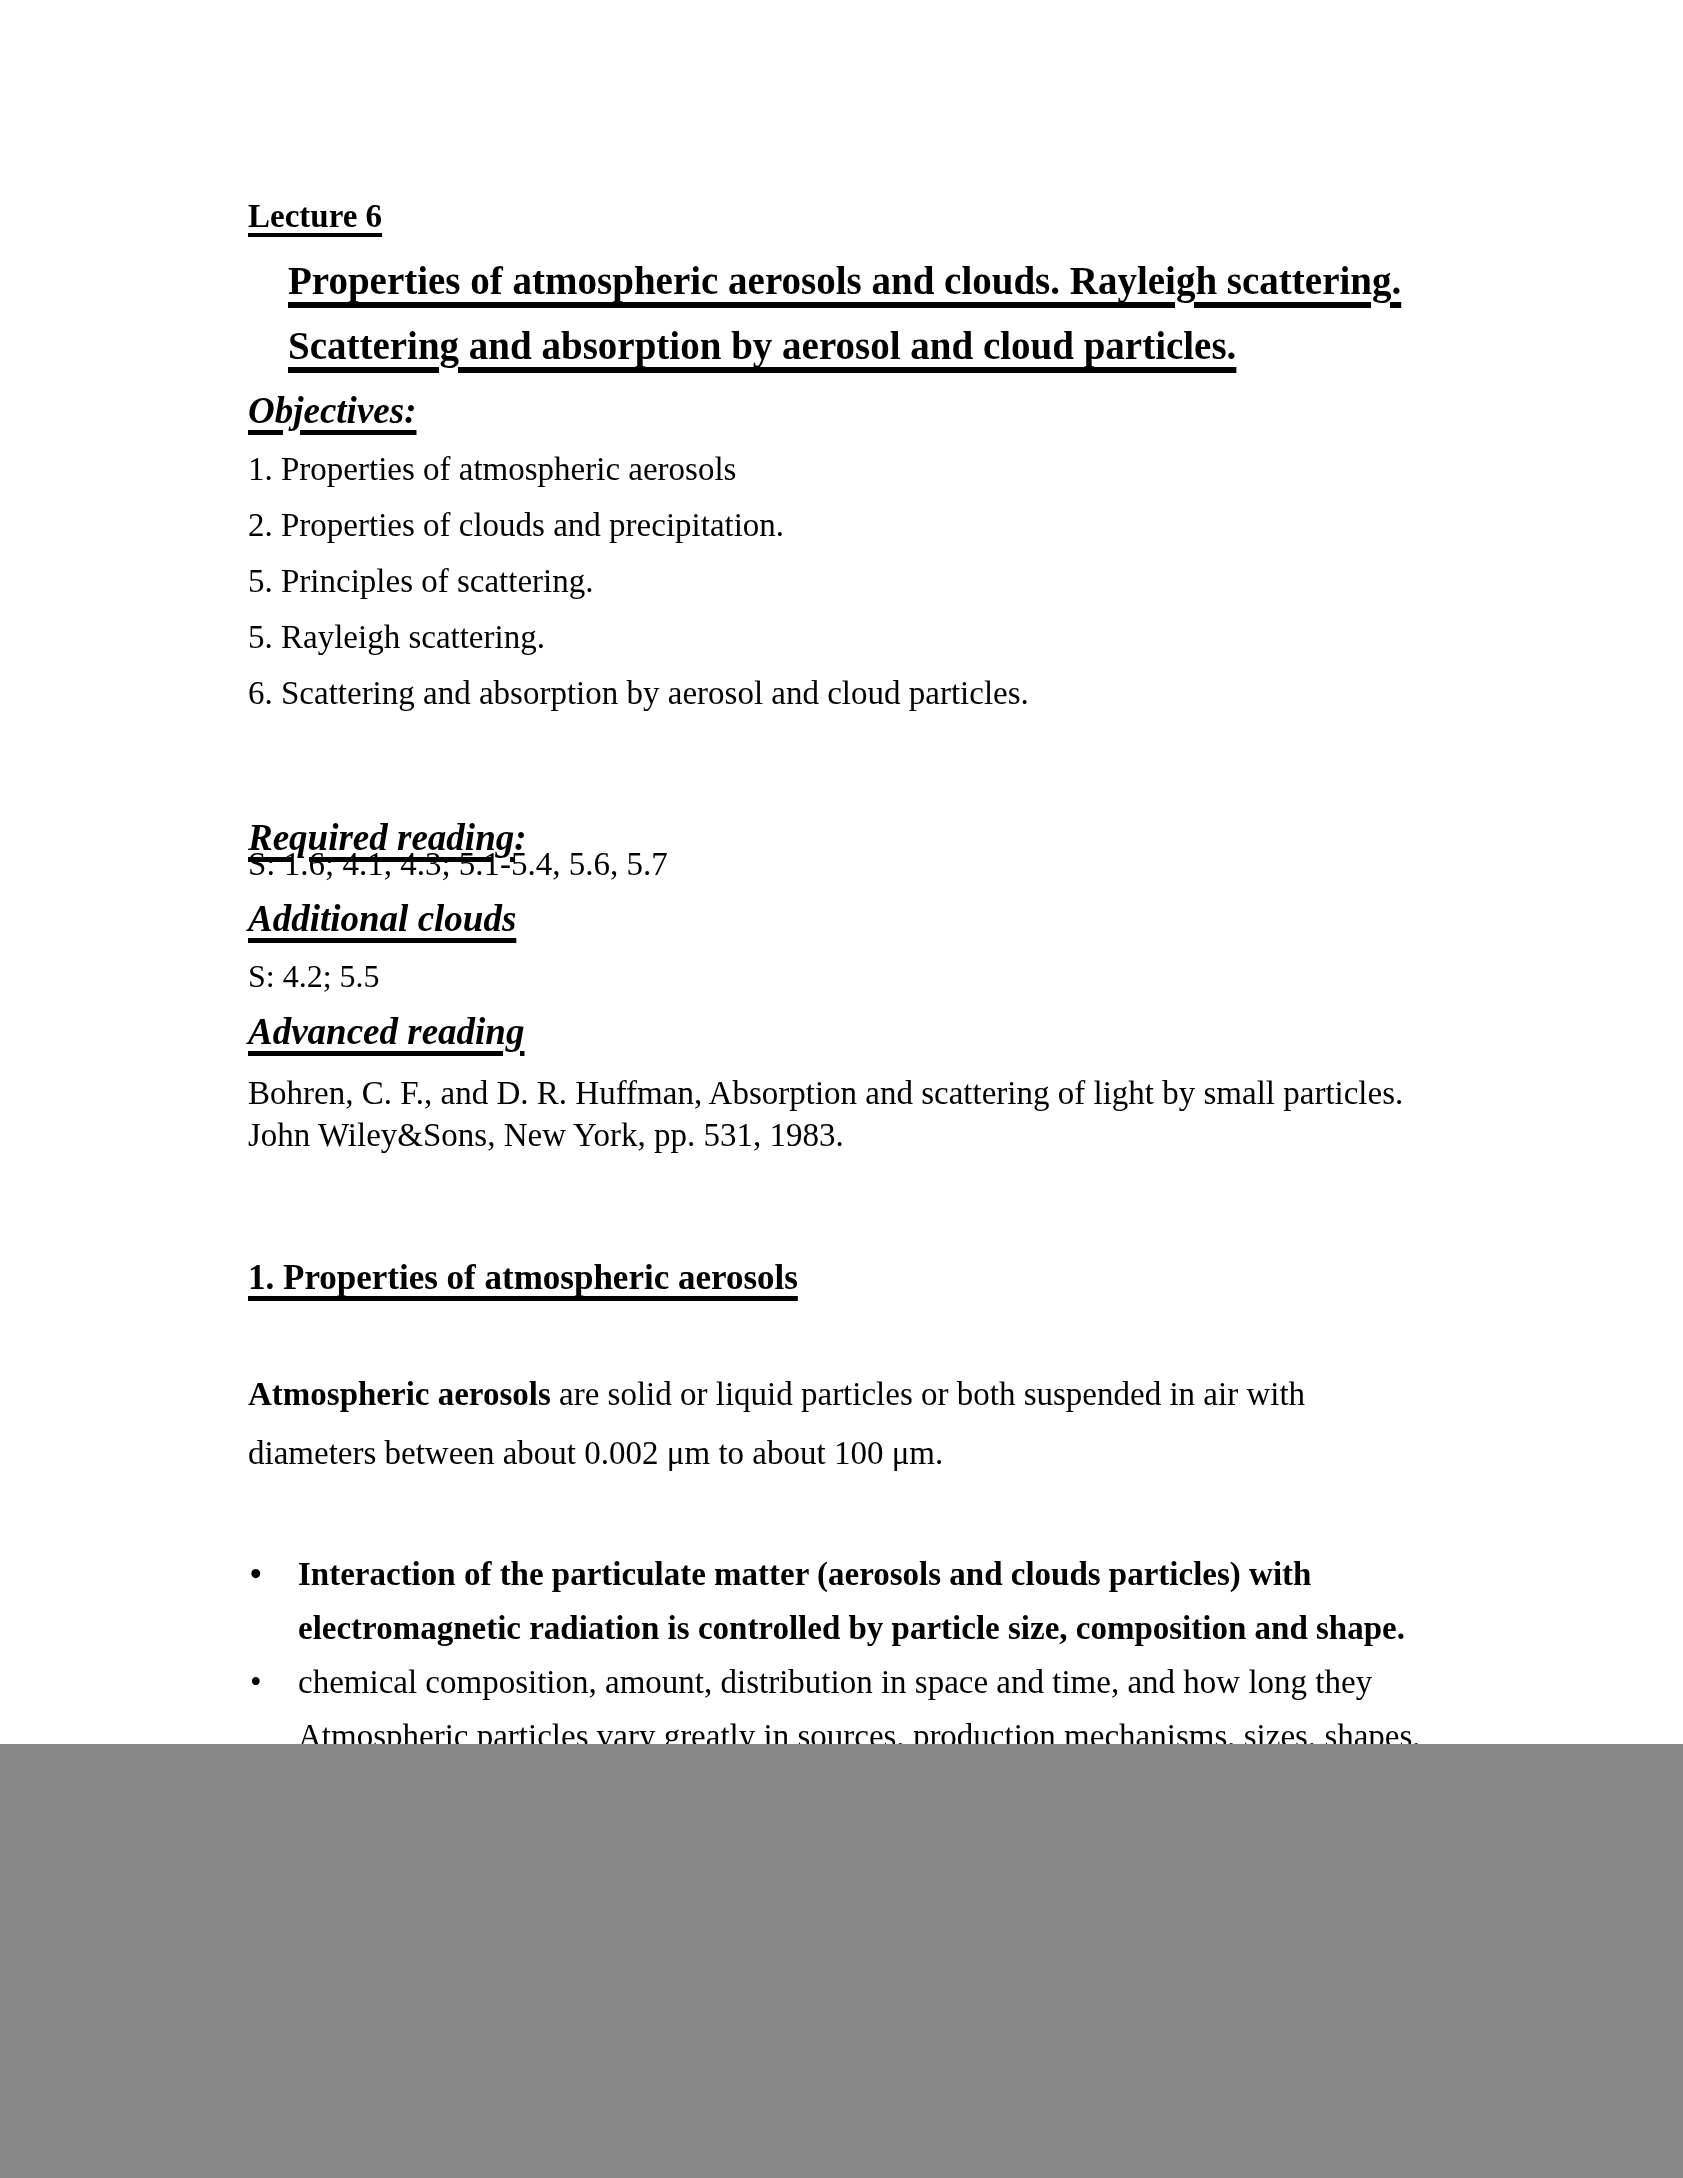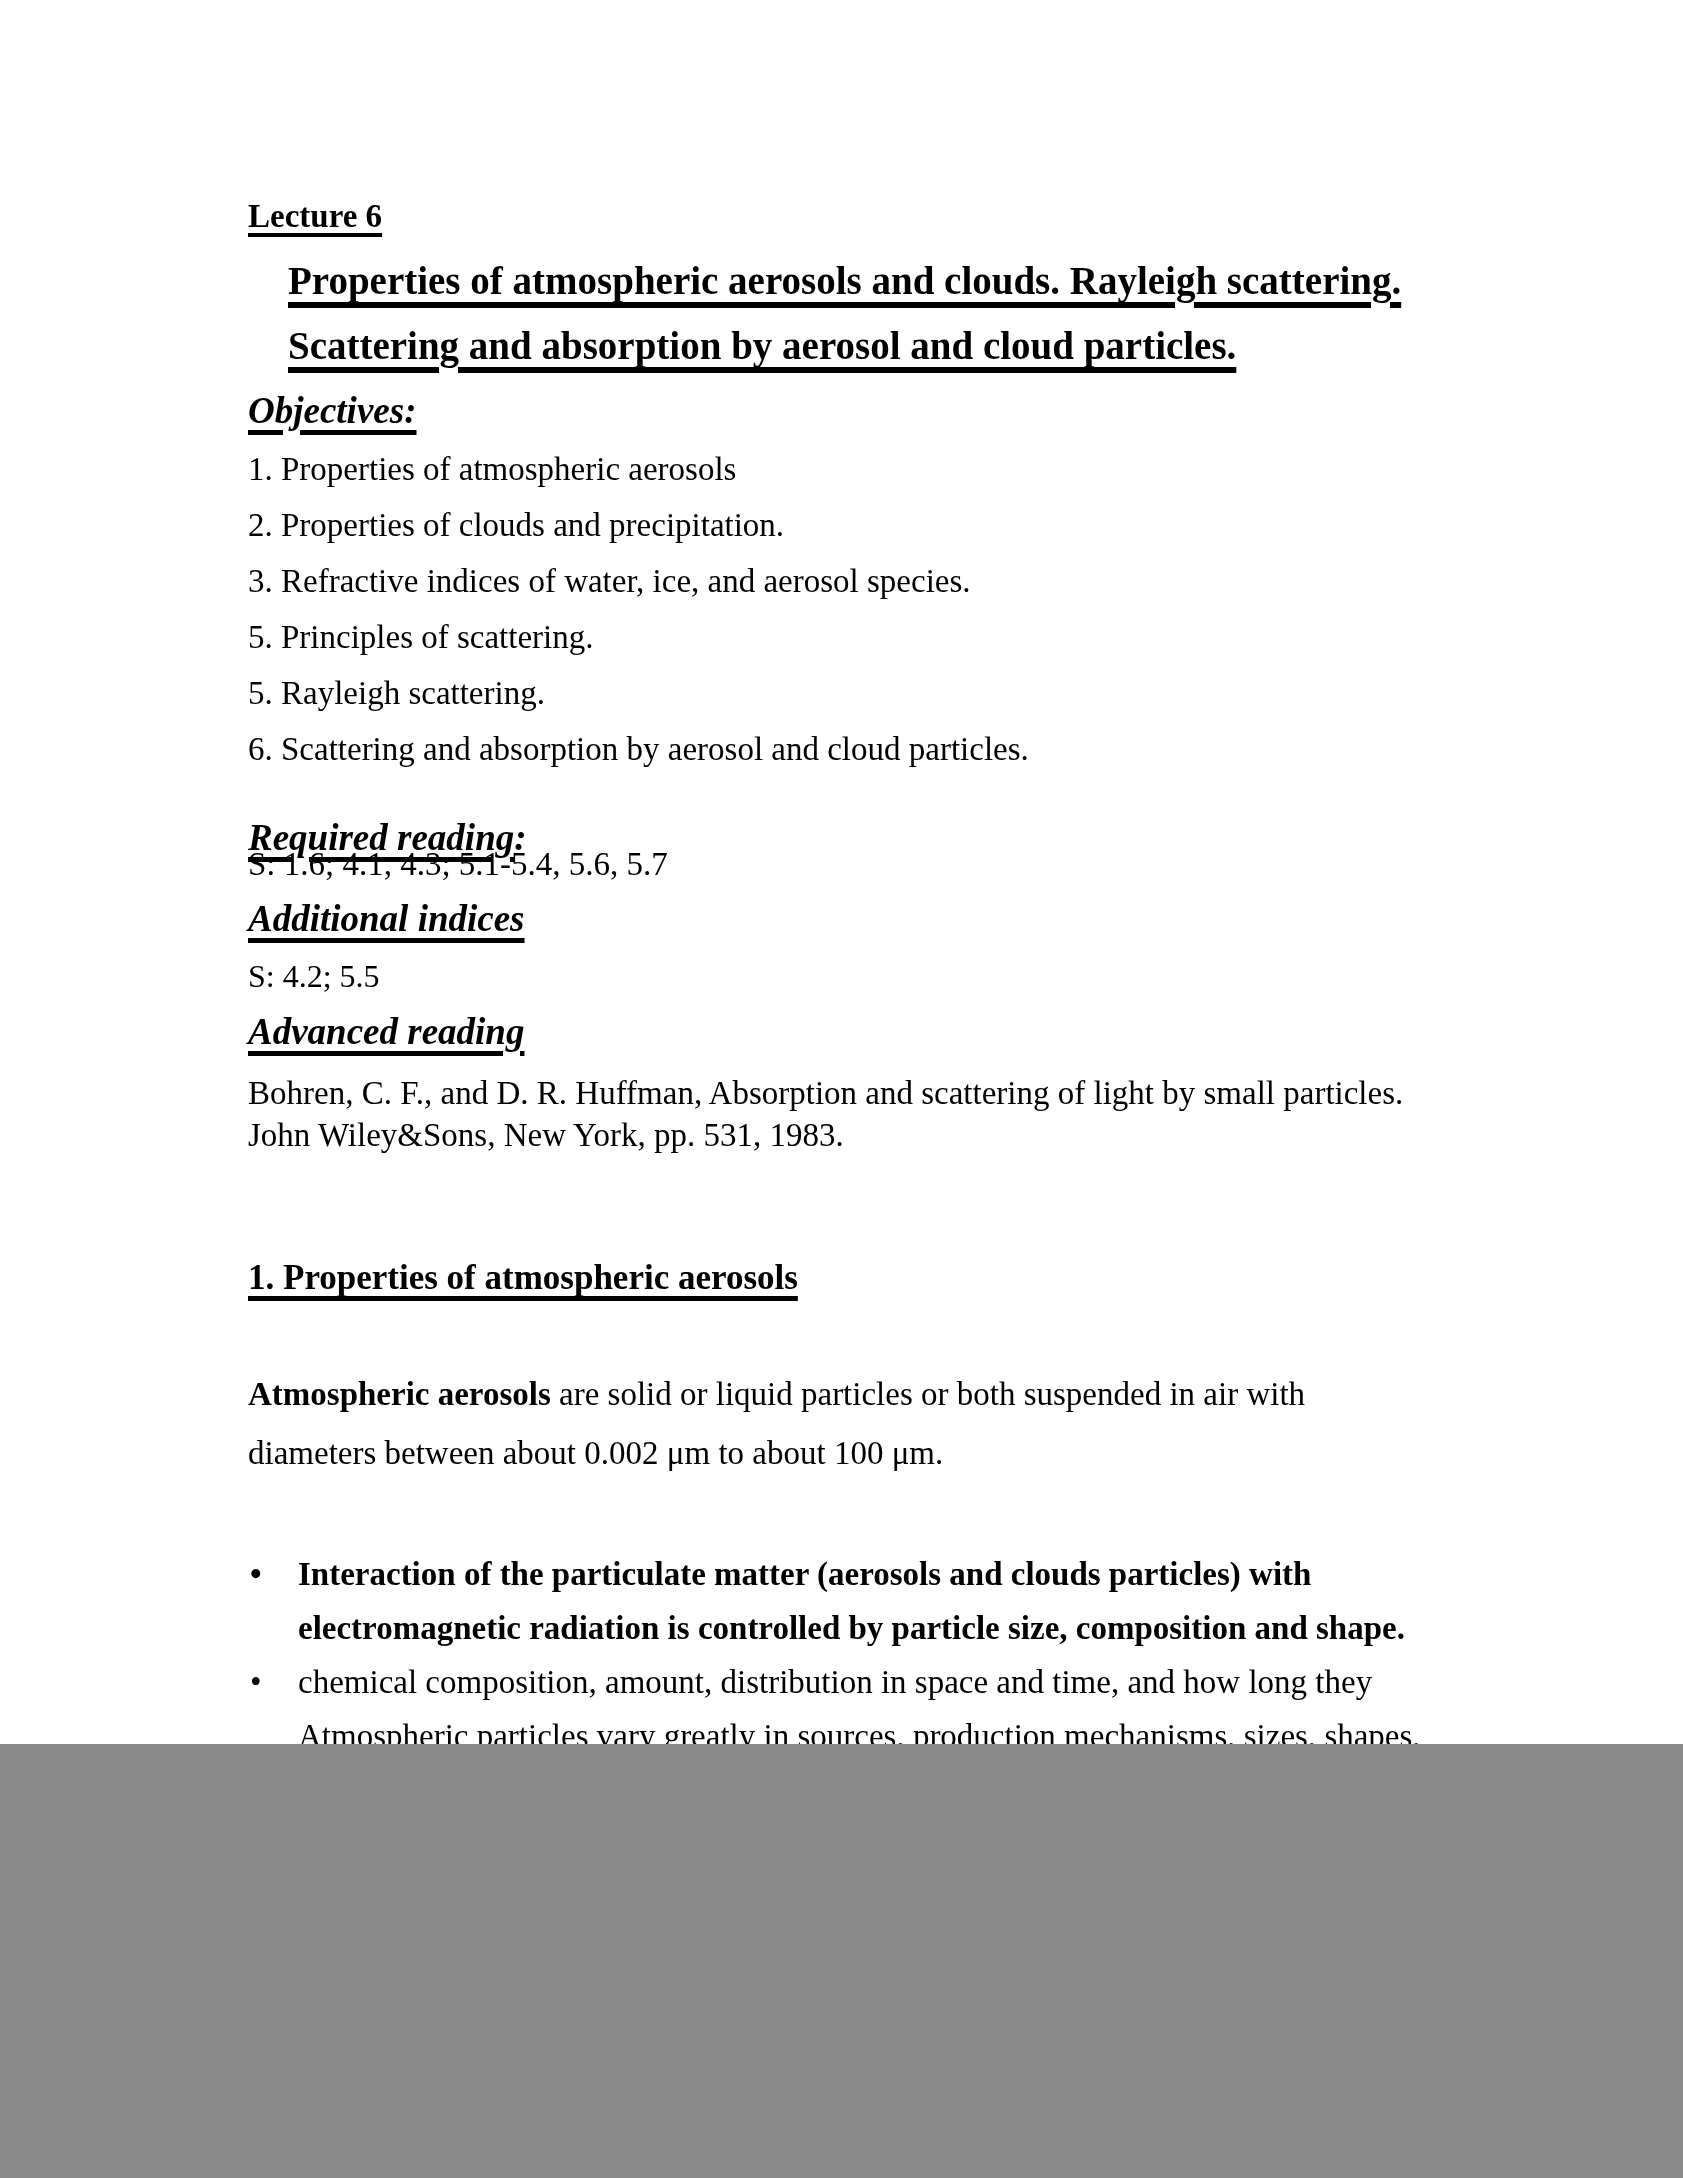--- a/index.html
+++ b/index.html
@@ -53,31 +53,30 @@
   <div id="title" class="blk">
     <div class="nowrap"><span class="u-title">Properties of atmospheric aerosols and clouds. Rayleigh scattering.</span></div>
     <div class="nowrap"><span class="u-title">Scattering and absorption by aerosol and cloud particles.</span></div>
   </div>
 
   <div id="obj-head" class="blk nowrap"><span class="u-head">Objectives:</span></div>
 
   <div id="obj-list" class="blk">
     <div class="nowrap">1. Properties of atmospheric aerosols</div>
     <div class="nowrap">2. Properties of clouds and precipitation.</div>
-    <div class="nowrap">3. Refractive indices of water, ice, and aerosol species.</div>
     <div class="nowrap">5. Principles of scattering.</div>
     <div class="nowrap">5. Rayleigh scattering.</div>
     <div class="nowrap">6. Scattering and absorption by aerosol and cloud particles.</div>
   </div>
 
   <div id="req-head" class="blk nowrap"><span class="u-head">Required reading</span><span>:</span></div>
 
   <div id="req-text" class="blk nowrap">S: 1.6; 4.1, 4.3; 5.1-5.4, 5.6, 5.7</div>
 
-  <div id="add-head" class="blk nowrap"><span class="u-head">Additional indices</span></div>
+  <div id="add-head" class="blk nowrap"><span class="u-head">Additional clouds</span></div>
 
   <div id="add-text" class="blk nowrap">S: 4.2; 5.5</div>
 
   <div id="adv-head" class="blk nowrap"><span class="u-head">Advanced reading</span></div>
 
   <div id="bib" class="blk">
     <div><span>Bohren, C. F., and D. R. Huffman, </span><span class="i">Absorption and scattering of light by small particles.</span></div>
     <div class="nowrap">John Wiley&amp;Sons, New York, pp. 531, 1983.</div>
   </div>
 

